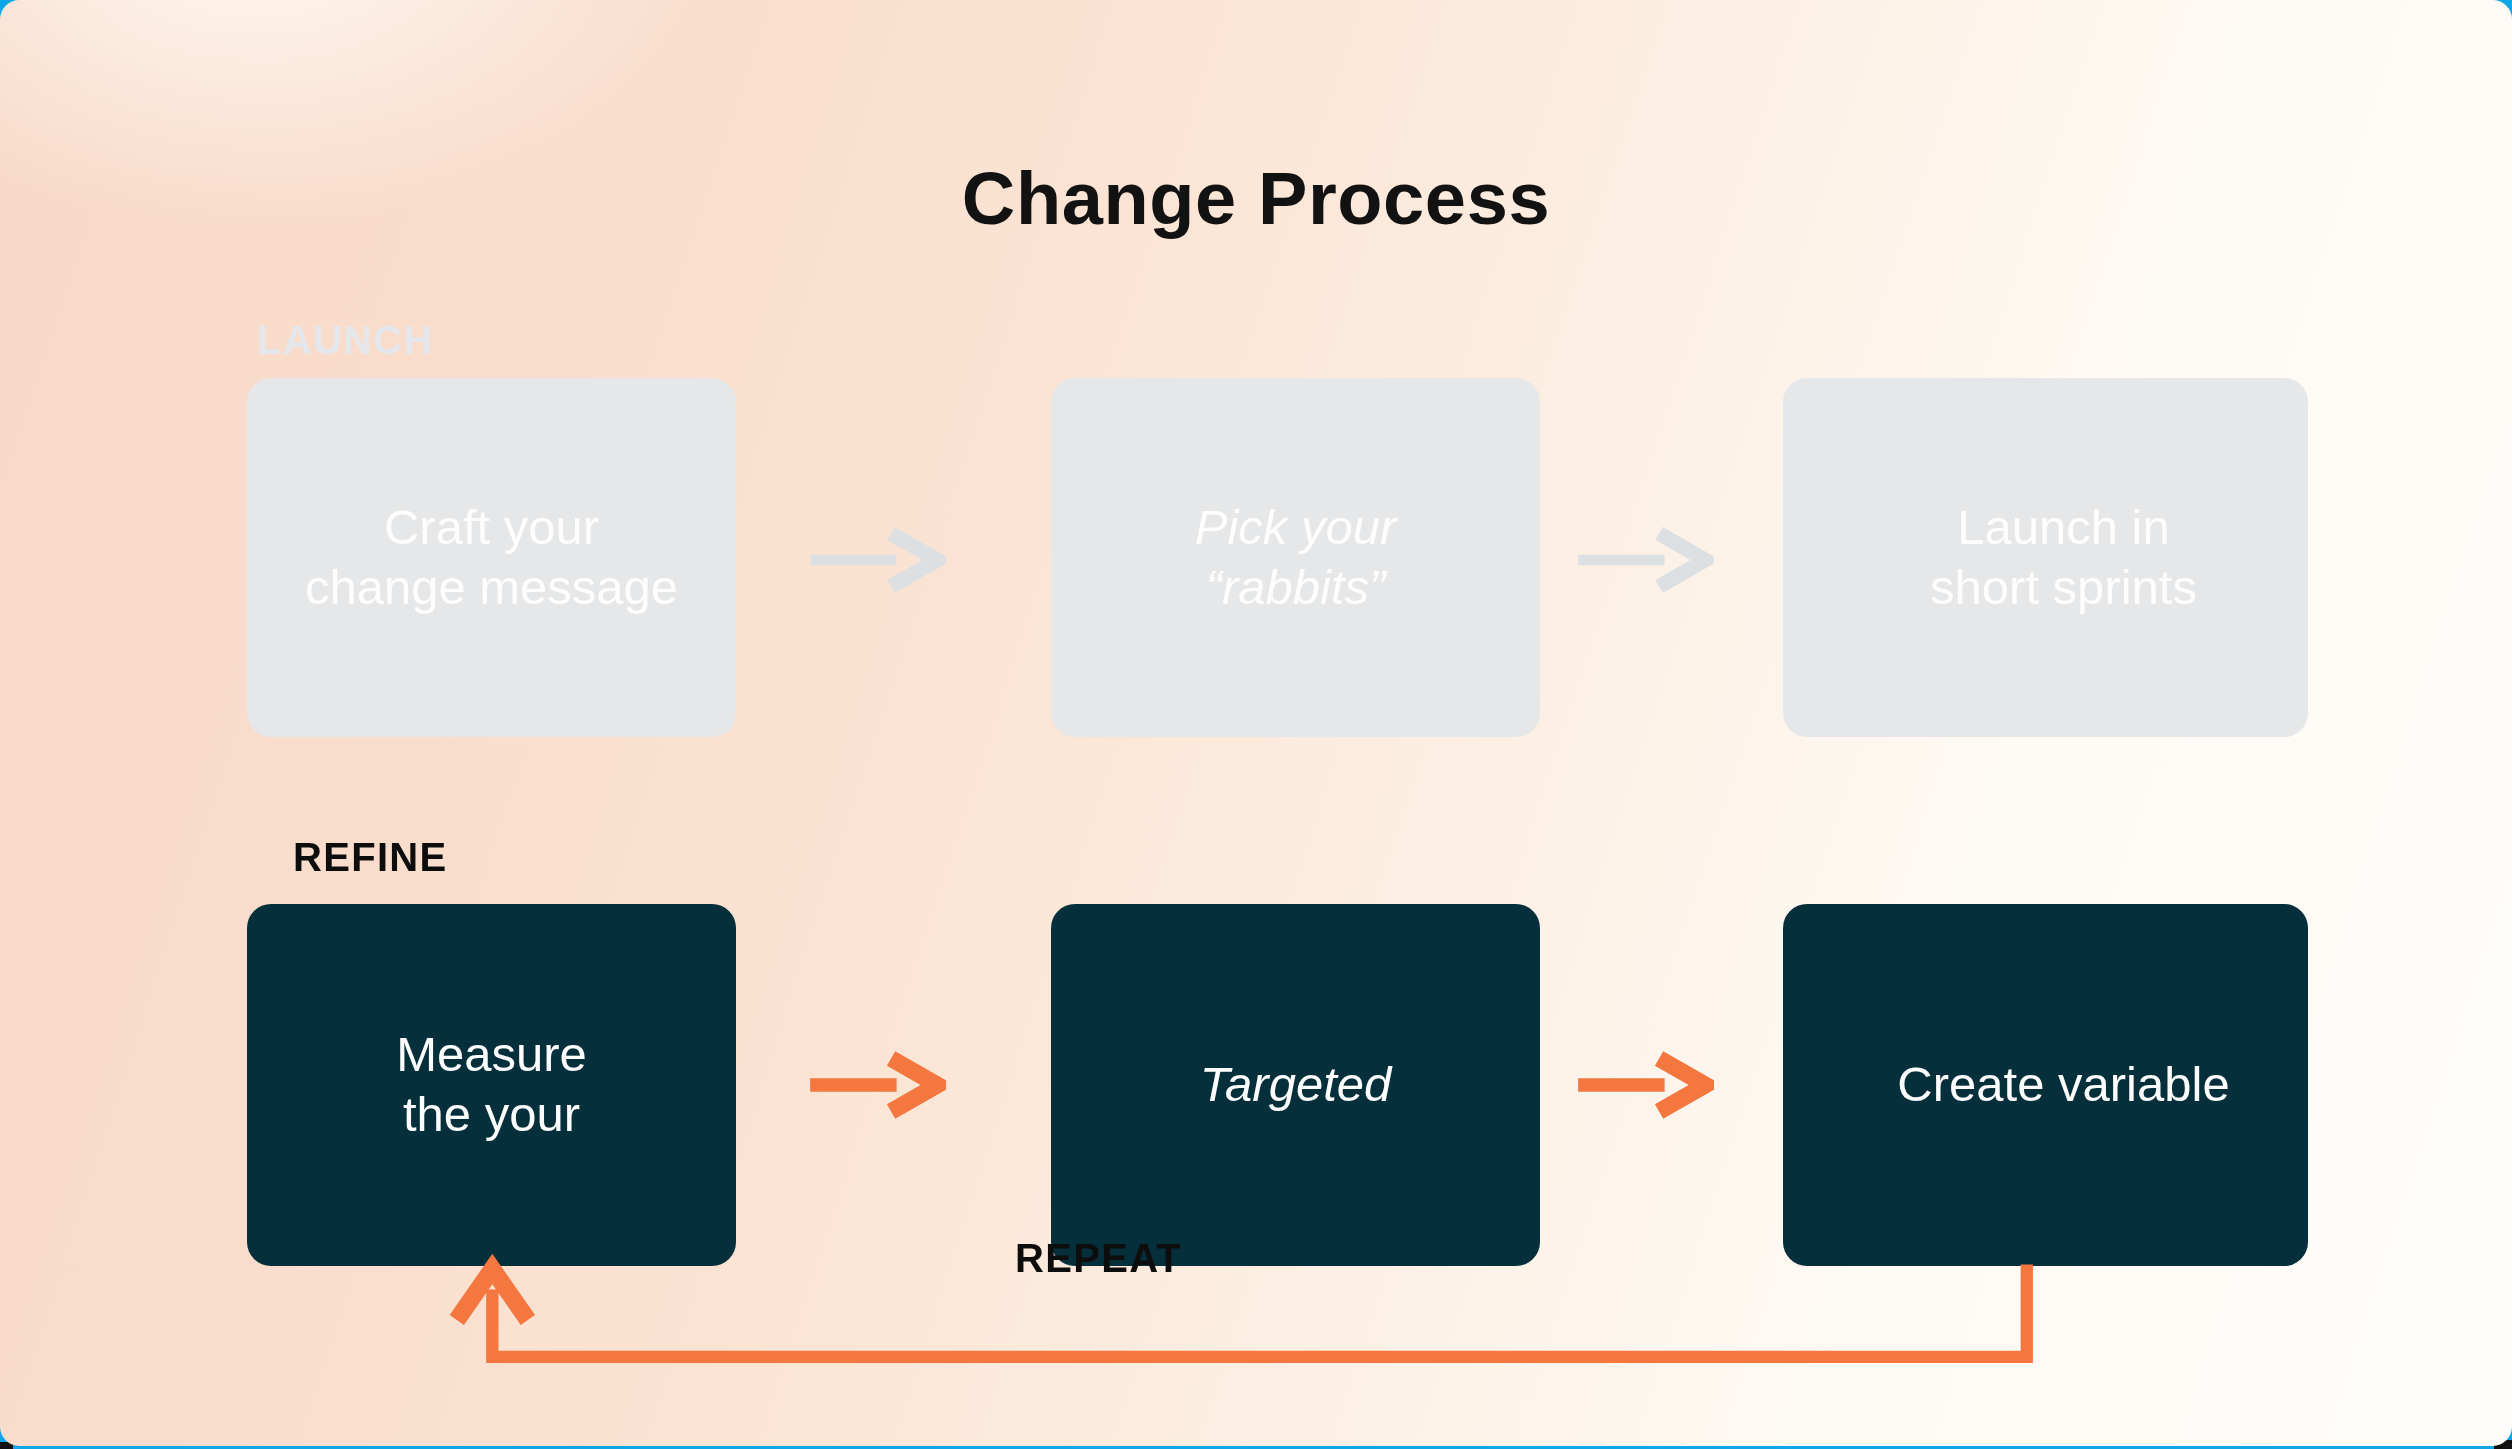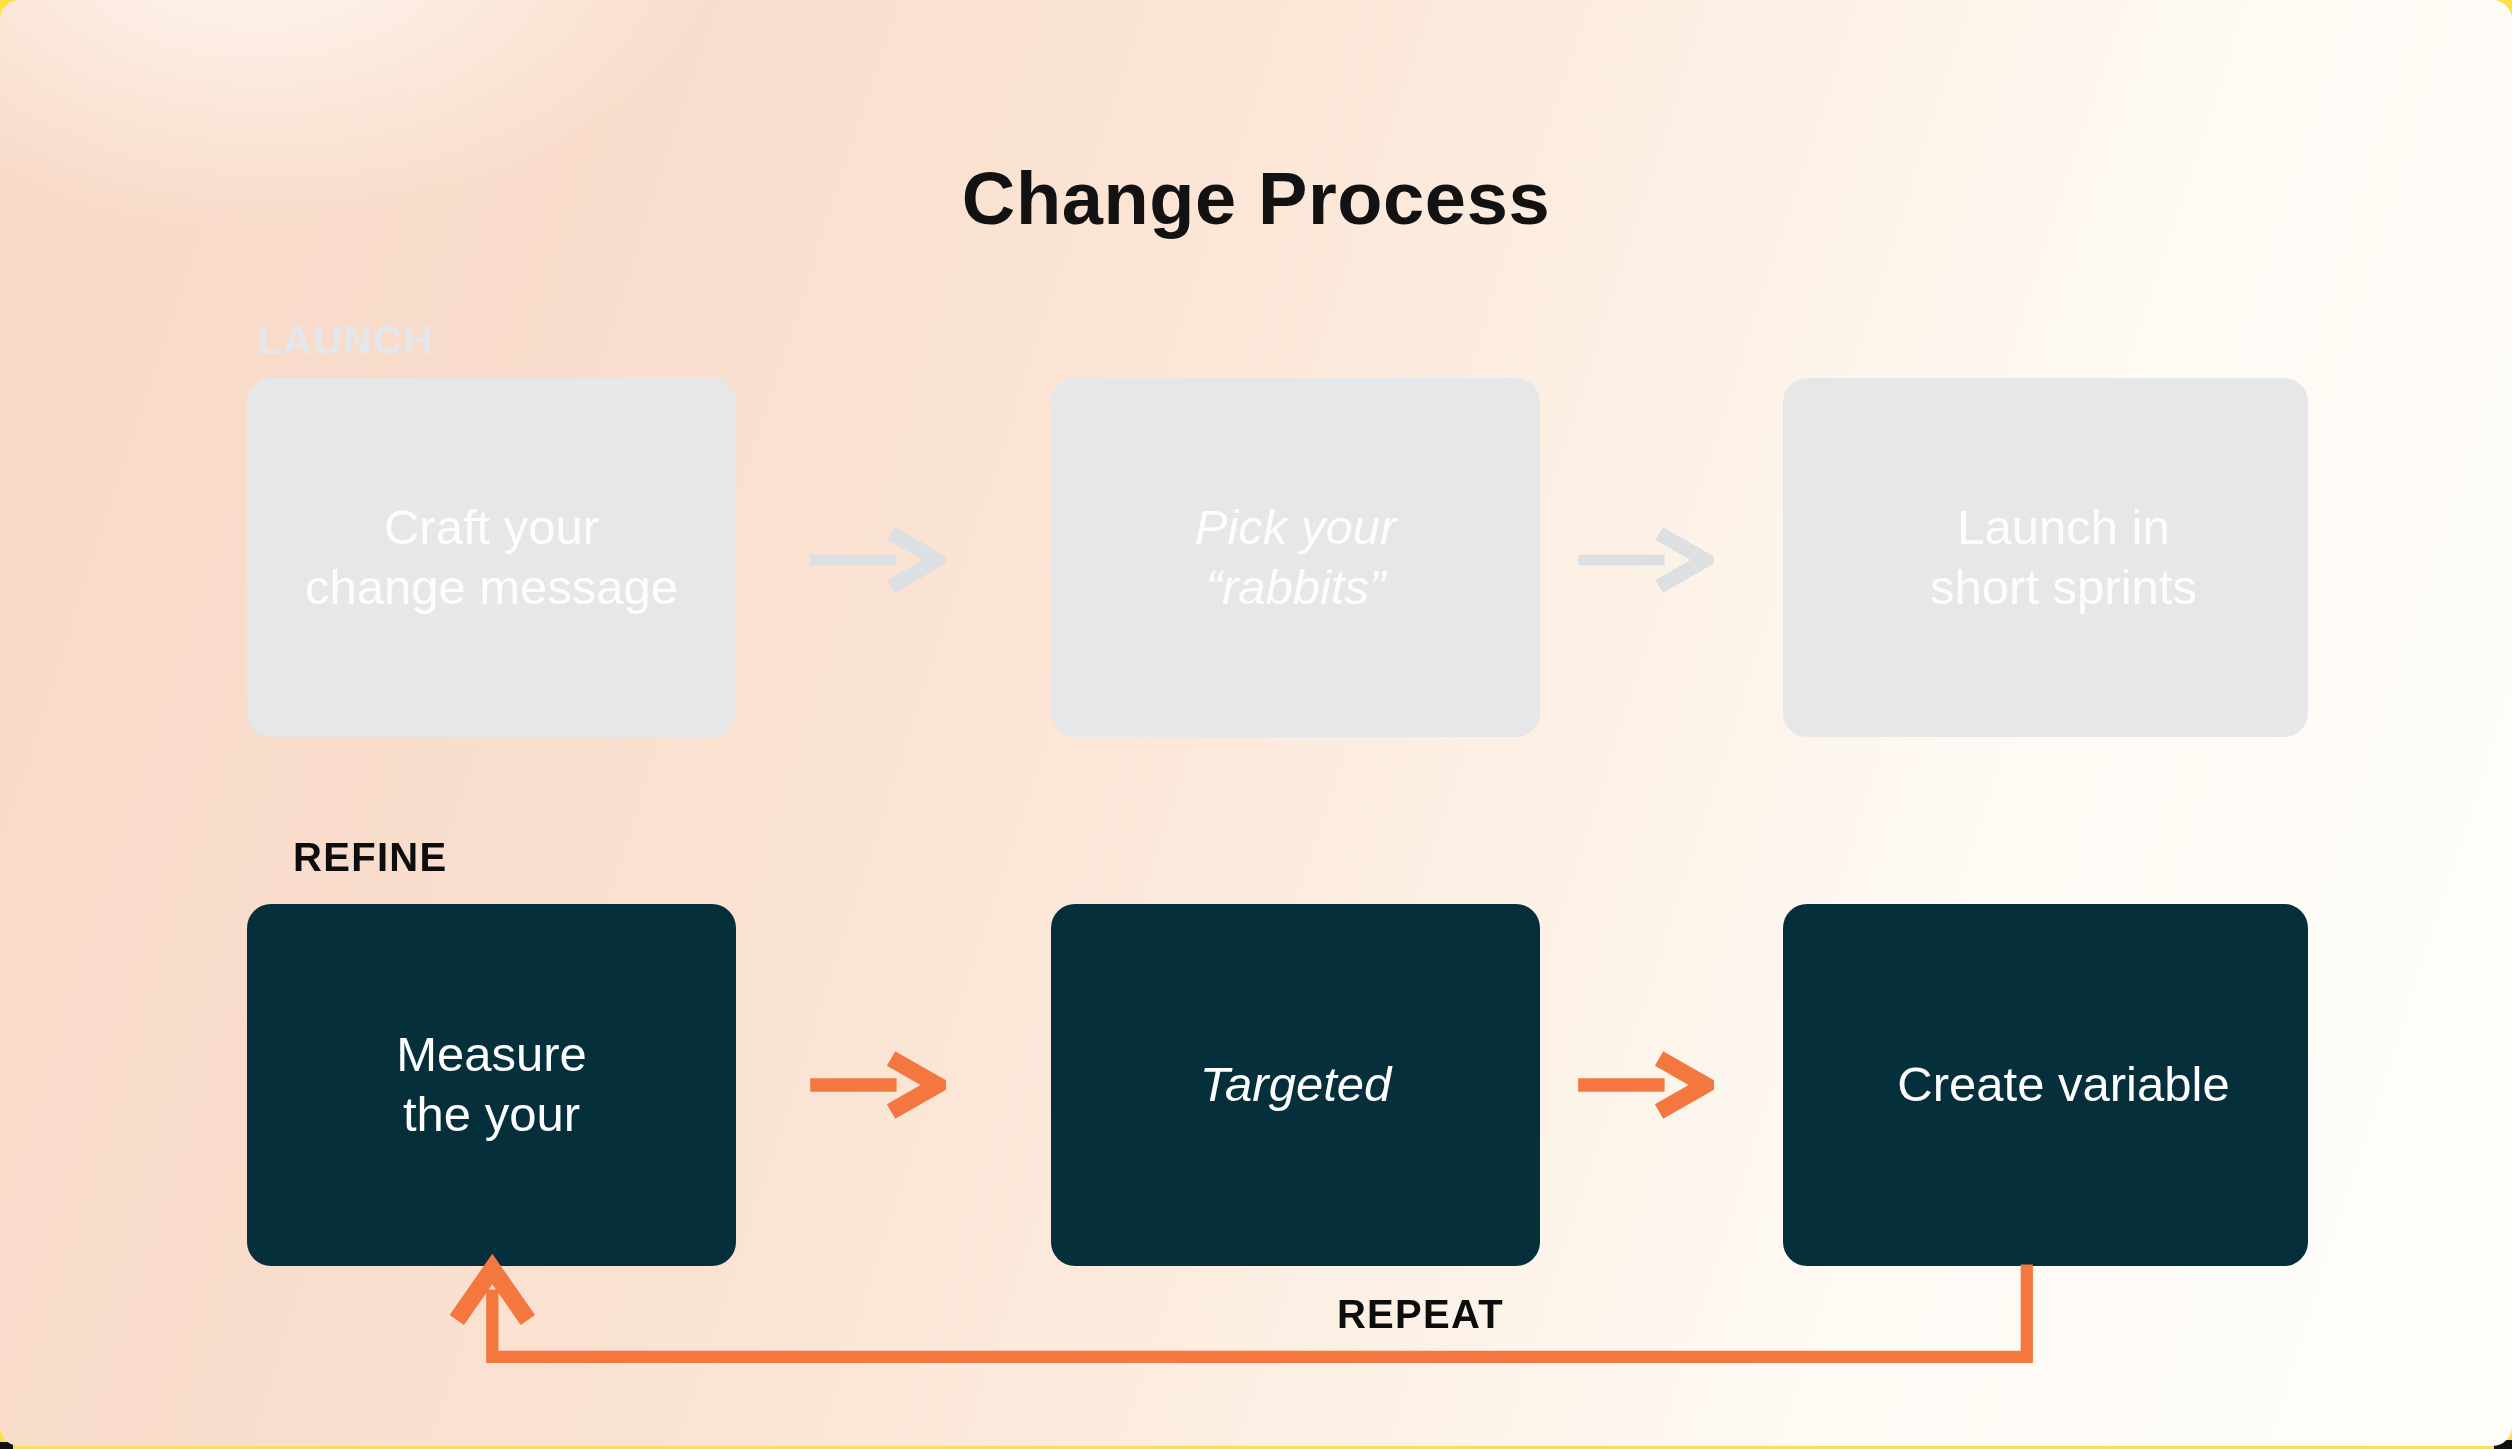--- a/index.html
+++ b/index.html
@@ -1,21 +1,21 @@
 <!DOCTYPE html>
 <html style="--accent-orange: #f3773e; --dark-teal: #062f3c; --gray-box: #e6e7e8; --gray-arrow: #dce0e3; --label-muted: #e4e7eb; --label-dark: #0d0d0d; --text-light: #fdfdfd;font-size:10.3px"><head>
 <meta charset="utf-8">
 <style>
   html,body{margin:0;padding:0;}
   body{
     width:2512px;height:1450px;
     font-family:"Liberation Sans","DejaVu Sans",sans-serif;
     background:#efefef;
   }
-  .stage{position:relative;width:2512px;height:1450px;overflow:hidden;background:#fde047;}
+  .stage{position:relative;width:2512px;height:1450px;overflow:hidden;background:#0ea5e9;}
   .corner-notch{position:absolute;bottom:0;background:#111;z-index:0;}
   .corner-notch.left{left:0;width:13px;height:7.8px;}
   .corner-notch.right{right:0;width:18px;height:9.7px;}
   .canvas{
     position:absolute;top:0;left:0;width:2512px;height:1446px;z-index:1;
     border-radius:19.4px;
     background:
       radial-gradient(905px 582px at 10% -5%, rgba(255,250,244,0.95) 0%, rgba(255,250,244,0) 52%),
       linear-gradient(108deg, #f8d9c7 0%, #f9ddcc 22%, #fbe4d4 40%, #fcefe3 58%, #fefaf4 76%, #fffefb 100%);
     overflow:hidden;
@@ -24,21 +24,21 @@
     position:absolute;top:156px;left:0;width:100%;
     text-align:center;font-size:74px;font-weight:700;
     letter-spacing:0.6px;color:#121212;margin:0;
   }
   .section-label{
     position:absolute;font-size:40px;font-weight:700;letter-spacing:1.3px;
     color:var(--label-dark);
   }
   .label-launch{left:257px;top:292px;color:var(--label-muted);margin-top:26px;}
   .label-refine{left:257px;top:835px;margin-left:36px;}
-  .label-repeat{left:1783px;top:1292px;width:489px;text-align:right;left:1015px;}
+  .label-repeat{left:1783px;top:1236px;width:489px;text-align:left;left:1015px;}
   .step-box{
     position:absolute;width:489px;height:359px;border-radius:24px;
     display:flex;align-items:center;justify-content:center;
     text-align:center;font-size:49px;line-height:1.22;font-weight:400;
   }
   .row-launch .step-box{top:378px;background:var(--gray-box);color:var(--text-light);}
   .row-refine .step-box{top:904px;height:362px;background:var(--dark-teal);color:var(--text-light);}
   .col1{left:247px;}
   .col2{left:1051px;font-style:italic;}
   .col3{left:1783px;padding-left:36px;}

